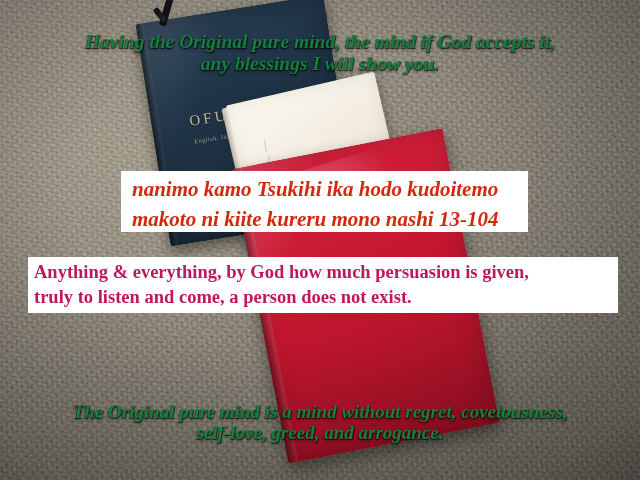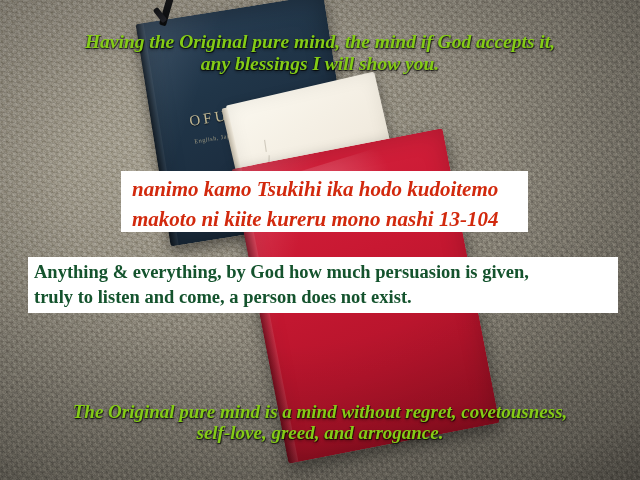--- a/index.html
+++ b/index.html
@@ -194,21 +194,21 @@
     background: radial-gradient(ellipse at 40% 30%, rgba(255,255,255,0.22), rgba(255,255,255,0) 70%);
     transform: rotate(-6deg);
   }
 
   
   .caption-open {
     position: absolute;
     left: 0;
     right: 0;
     text-align: center;
-    color: #84cc16;
+    color: #15803d;
     font-weight: bold;
     font-style: italic;
     font-family: "Liberation Serif", "DejaVu Serif", serif;
     line-height: 1.12;
     text-shadow:
       1px 1px 0 rgba(0,0,0,0.55),
       -1px 1px 0 rgba(0,0,0,0.35),
       0 2px 3px rgba(0,0,0,0.45);
     white-space: pre-line;
   }
@@ -241,21 +241,21 @@
     font-size: 21px;
     line-height: 1.42;
     font-family: "Liberation Serif", "DejaVu Serif", serif;
   }
   #textbox-translation {
     left: 28px;
     top: 257px;
     width: 590px;
     height: 56px;
     padding: 3px 5px 0 6px;
-    color: #14532d;
+    color: #be185d;
     font-weight: bold;
     font-size: 18.5px;
     line-height: 1.35;
     font-family: "Liberation Serif", "DejaVu Serif", serif;
   }
 </style>
 </head>
 <body>
 
 <div id="slide">

